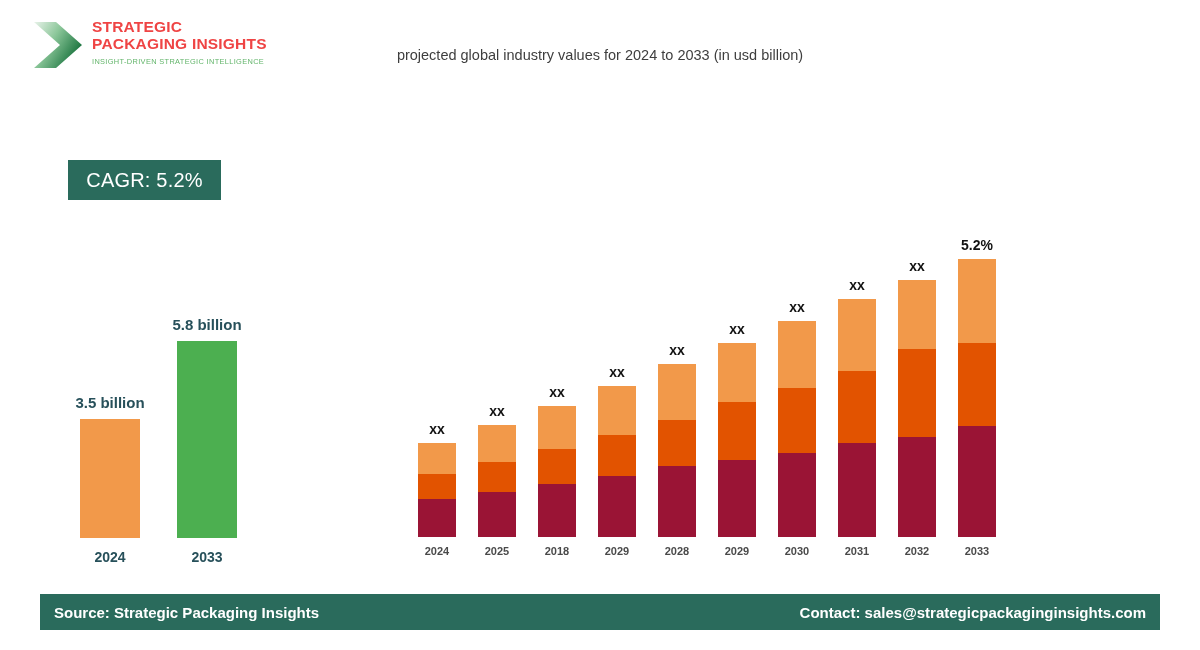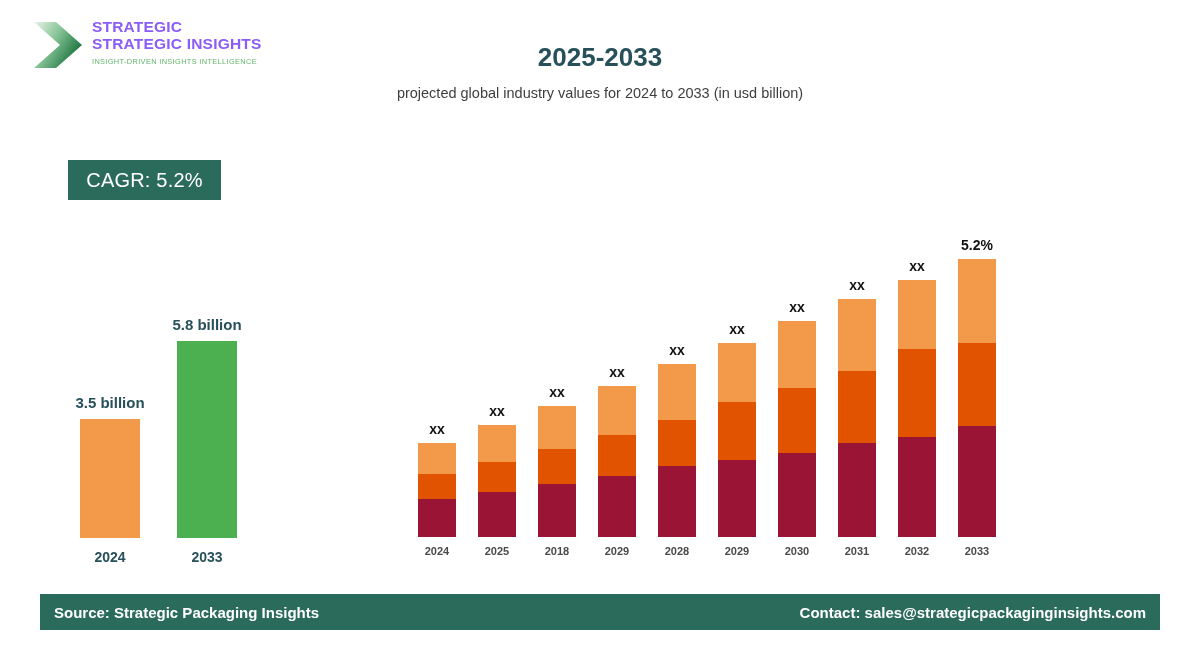--- a/index.html
+++ b/index.html
@@ -33,21 +33,21 @@
   }
   #logo-text-wrap {
     position: absolute;
     left: 62px;
     top: 4px;
   }
   .logo-line {
     font-weight: bold;
     font-size: 15.5px;
     letter-spacing: 0.2px;
-    color: #8b5cf6;
+    color: #ef4444;
     line-height: 17px;
     white-space: nowrap;
   }
   #logo-tagline {
     font-size: 7.4px;
     letter-spacing: 0.35px;
     color: #63B56B;
     line-height: 12px;
     white-space: nowrap;
     margin-top: 4px;
@@ -212,27 +212,26 @@
           <stop offset="0%" stop-color="#E8F2E9"></stop>
           <stop offset="45%" stop-color="#8CC79A"></stop>
           <stop offset="100%" stop-color="#15703A"></stop>
         </linearGradient>
       </defs>
       <path d="M2 4 L24 4 L50 27 L24 50 L2 50 L28 27 Z" fill="url(#chevgrad)"></path>
     </svg>
   </div>
   <div id="logo-text-wrap">
     <div class="logo-line">STRATEGIC</div>
-    <div class="logo-line">STRATEGIC INSIGHTS</div>
-    <div id="logo-tagline">INSIGHT-DRIVEN INSIGHTS INTELLIGENCE</div>
+    <div class="logo-line">PACKAGING INSIGHTS</div>
+    <div id="logo-tagline">INSIGHT-DRIVEN STRATEGIC INTELLIGENCE</div>
   </div>
 </div>
 
 <div id="title-block">
-  <div class="title-line">2025-2033</div>
   <div id="subtitle">projected global industry values for 2024 to 2033 (in usd billion)</div>
 </div>
 
 <div id="cagr-badge">CAGR: 5.2%</div>
 
 <div id="mini-chart">
     <div class="mini-col" style="left: 25px;">
       <div class="mini-value" style="bottom: 164px;">3.5 billion</div>
       <div class="mini-bar" style="height: 119px; background: rgb(242, 153, 74);"></div>
       <div class="mini-year">2024</div>

